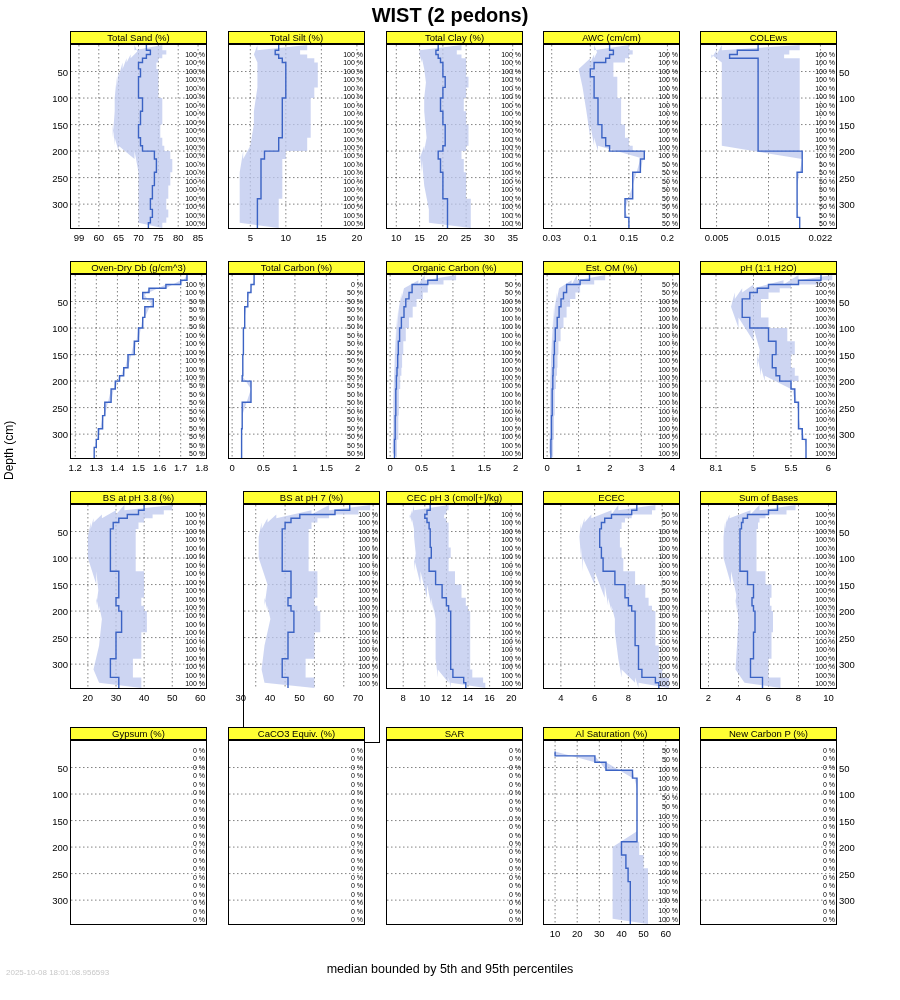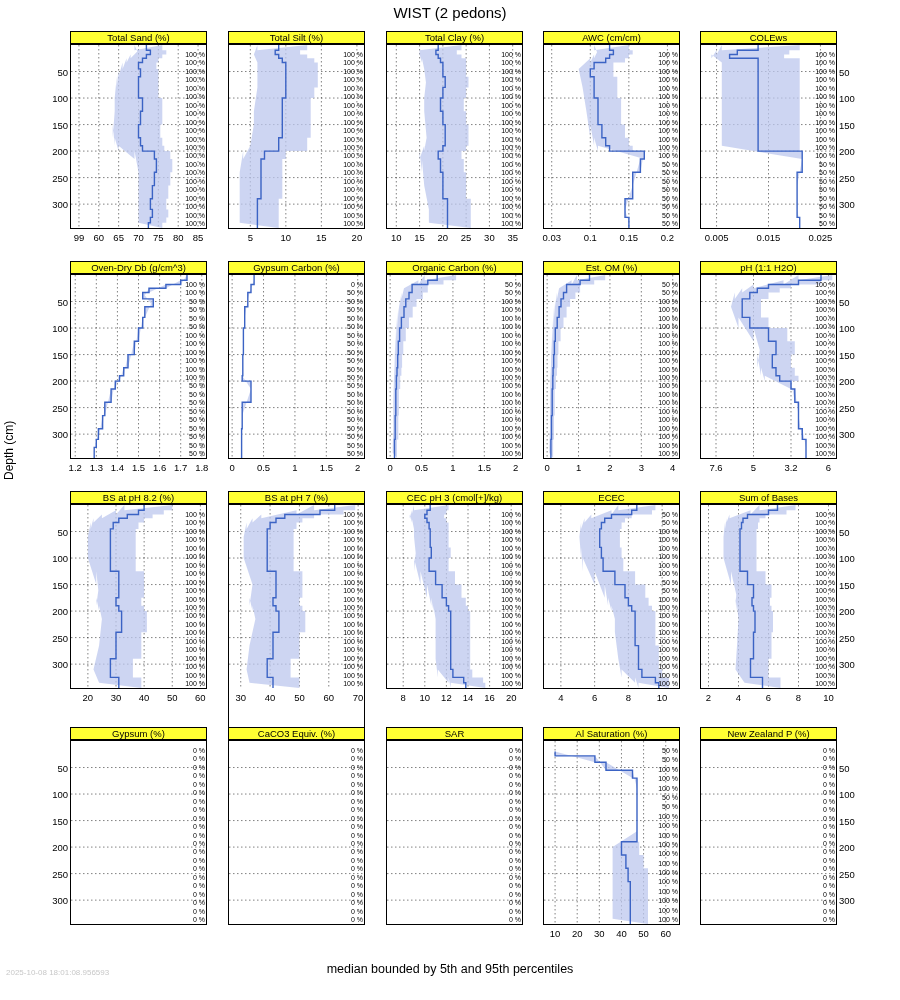--- a/index.html
+++ b/index.html
@@ -6,21 +6,21 @@
   body{
     width:900px;height:1000px;
     background:#ffffff;
     font-family:"Liberation Sans", sans-serif;
     color:#000;
     position:relative;
     overflow:hidden;
   }
   #title{
     position:absolute;top:4px;left:0;width:900px;
-    text-align:center;font-size:15px;font-weight:normal;
+    text-align:center;font-size:20px;font-weight:bold;
   }
   #ylabel{
     position:absolute;
     left:2px;top:480px;
     transform:rotate(-90deg);
     transform-origin:left top;
     font-size:12px;
     white-space:nowrap;
   }
   #footer{
@@ -315,21 +315,21 @@
         <div class="pct" style="top: 141.2px;">50 %</div>
         <div class="pct" style="top: 149.6px;">50 %</div>
         <div class="pct" style="top: 158.1px;">50 %</div>
         <div class="pct" style="top: 166.5px;">50 %</div>
         <div class="pct" style="top: 175px;">50 %</div>
       </div>
     </div>
     <div class="axis-x" style="left: 700px; width: 137px; top: 232px;">
       <span style="left: 16.5769px;">0.005</span>
       <span style="left: 68.5px;">0.015</span>
-      <span style="left: 120.423px;">0.025</span>
+      <span style="left: 120.423px;">0.022</span>
     </div>
     <div class="axis-y right" style="top: 44px; height: 185px; left: 839px; width: 26px;">
       <span style="top: 27.5217px; left: 0px;">50</span>
       <span style="top: 54.0435px; left: 0px;">100</span>
       <span style="top: 80.5652px; left: 0px;">150</span>
       <span style="top: 107.087px; left: 0px;">200</span>
       <span style="top: 133.609px; left: 0px;">250</span>
       <span style="top: 160.13px; left: 0px;">300</span>
     </div>
     <div class="panel" style="left: 70px; top: 261px; width: 137px; height: 198px;">
@@ -386,21 +386,21 @@
     </div>
     <div class="axis-y left" style="top: 274px; height: 185px; left: 42px; width: 26px;">
       <span style="top: 27.5217px; right: 0px;">50</span>
       <span style="top: 54.0435px; right: 0px;">100</span>
       <span style="top: 80.5652px; right: 0px;">150</span>
       <span style="top: 107.087px; right: 0px;">200</span>
       <span style="top: 133.609px; right: 0px;">250</span>
       <span style="top: 160.13px; right: 0px;">300</span>
     </div>
     <div class="panel" style="left: 228px; top: 261px; width: 137px; height: 198px;">
-      <div class="strip">Gypsum Carbon (%)</div>
+      <div class="strip">Total Carbon (%)</div>
       <div class="plotbox">
         <svg width="135" height="183">
           <line x1="3.1395348837209305" x2="3.1395348837209305" y1="0" y2="183" class="gridline"></line>
           <line x1="34.53488372093023" x2="34.53488372093023" y1="0" y2="183" class="gridline"></line>
           <line x1="65.93023255813954" x2="65.93023255813954" y1="0" y2="183" class="gridline"></line>
           <line x1="97.32558139534885" x2="97.32558139534885" y1="0" y2="183" class="gridline"></line>
           <line x1="128.72093023255812" x2="128.72093023255812" y1="0" y2="183" class="gridline"></line>
           <line x1="0" x2="135" y1="26.521739130434785" y2="26.521739130434785" class="gridline"></line>
           <line x1="0" x2="135" y1="53.04347826086957" y2="53.04347826086957" class="gridline"></line>
           <line x1="0" x2="135" y1="79.56521739130434" y2="79.56521739130434" class="gridline"></line>
@@ -570,35 +570,35 @@
         <div class="pct" style="top: 124.3px;">100 %</div>
         <div class="pct" style="top: 132.8px;">100 %</div>
         <div class="pct" style="top: 141.2px;">100 %</div>
         <div class="pct" style="top: 149.6px;">100 %</div>
         <div class="pct" style="top: 158.1px;">100 %</div>
         <div class="pct" style="top: 166.5px;">100 %</div>
         <div class="pct" style="top: 175px;">100 %</div>
       </div>
     </div>
     <div class="axis-x" style="left: 700px; width: 137px; top: 462px;">
-      <span style="left: 16px;">7.6</span>
+      <span style="left: 16px;">8.1</span>
       <span style="left: 53.5px;">5</span>
-      <span style="left: 91px;">3.2</span>
+      <span style="left: 91px;">5.5</span>
       <span style="left: 128.5px;">6</span>
     </div>
     <div class="axis-y right" style="top: 274px; height: 185px; left: 839px; width: 26px;">
       <span style="top: 27.5217px; left: 0px;">50</span>
       <span style="top: 54.0435px; left: 0px;">100</span>
       <span style="top: 80.5652px; left: 0px;">150</span>
       <span style="top: 107.087px; left: 0px;">200</span>
       <span style="top: 133.609px; left: 0px;">250</span>
       <span style="top: 160.13px; left: 0px;">300</span>
     </div>
     <div class="panel" style="left: 70px; top: 491px; width: 137px; height: 198px;">
-      <div class="strip">BS at pH 8.2 (%)</div>
+      <div class="strip">BS at pH 3.8 (%)</div>
       <div class="plotbox">
         <svg width="135" height="183">
           <line x1="16.875" x2="16.875" y1="0" y2="183" class="gridline"></line>
           <line x1="45" x2="45" y1="0" y2="183" class="gridline"></line>
           <line x1="73.125" x2="73.125" y1="0" y2="183" class="gridline"></line>
           <line x1="101.25" x2="101.25" y1="0" y2="183" class="gridline"></line>
           <line x1="129.375" x2="129.375" y1="0" y2="183" class="gridline"></line>
           <line x1="0" x2="135" y1="26.521739130434785" y2="26.521739130434785" class="gridline"></line>
           <line x1="0" x2="135" y1="53.04347826086957" y2="53.04347826086957" class="gridline"></line>
           <line x1="0" x2="135" y1="79.56521739130434" y2="79.56521739130434" class="gridline"></line>
@@ -639,21 +639,21 @@
       <span style="left: 130.375px;">60</span>
     </div>
     <div class="axis-y left" style="top: 504px; height: 185px; left: 42px; width: 26px;">
       <span style="top: 27.5217px; right: 0px;">50</span>
       <span style="top: 54.0435px; right: 0px;">100</span>
       <span style="top: 80.5652px; right: 0px;">150</span>
       <span style="top: 107.087px; right: 0px;">200</span>
       <span style="top: 133.609px; right: 0px;">250</span>
       <span style="top: 160.13px; right: 0px;">300</span>
     </div>
-    <div class="panel" style="left: 228px; top: 491px; width: 137px; height: 252px;">
+    <div class="panel" style="left: 243px; top: 491px; width: 137px; height: 252px;">
       <div class="strip">BS at pH 7 (%)</div>
       <div class="plotbox">
         <svg width="135" height="183">
           <line x1="11.739130434782608" x2="11.739130434782608" y1="0" y2="183" class="gridline"></line>
           <line x1="41.08695652173913" x2="41.08695652173913" y1="0" y2="183" class="gridline"></line>
           <line x1="70.43478260869566" x2="70.43478260869566" y1="0" y2="183" class="gridline"></line>
           <line x1="99.78260869565217" x2="99.78260869565217" y1="0" y2="183" class="gridline"></line>
           <line x1="129.1304347826087" x2="129.1304347826087" y1="0" y2="183" class="gridline"></line>
           <line x1="0" x2="135" y1="26.521739130434785" y2="26.521739130434785" class="gridline"></line>
           <line x1="0" x2="135" y1="53.04347826086957" y2="53.04347826086957" class="gridline"></line>
@@ -998,21 +998,21 @@
     </div>
     <div class="axis-x" style="left: 543px; width: 137px; top: 928px;">
       <span style="left: 12.0656px;">10</span>
       <span style="left: 34.1967px;">20</span>
       <span style="left: 56.3279px;">30</span>
       <span style="left: 78.459px;">40</span>
       <span style="left: 100.59px;">50</span>
       <span style="left: 122.721px;">60</span>
     </div>
     <div class="panel" style="left: 700px; top: 727px; width: 137px; height: 198px;">
-      <div class="strip">New Zealand P (%)</div>
+      <div class="strip">New Carbon P (%)</div>
       <div class="plotbox">
         <svg width="135" height="183">
           <line x1="0" x2="135" y1="26.521739130434785" y2="26.521739130434785" class="gridline"></line>
           <line x1="0" x2="135" y1="53.04347826086957" y2="53.04347826086957" class="gridline"></line>
           <line x1="0" x2="135" y1="79.56521739130434" y2="79.56521739130434" class="gridline"></line>
           <line x1="0" x2="135" y1="106.08695652173914" y2="106.08695652173914" class="gridline"></line>
           <line x1="0" x2="135" y1="132.6086956521739" y2="132.6086956521739" class="gridline"></line>
           <line x1="0" x2="135" y1="159.1304347826087" y2="159.1304347826087" class="gridline"></line>
         </svg>
         <div class="pct" style="top: 6px;">0 %</div>

